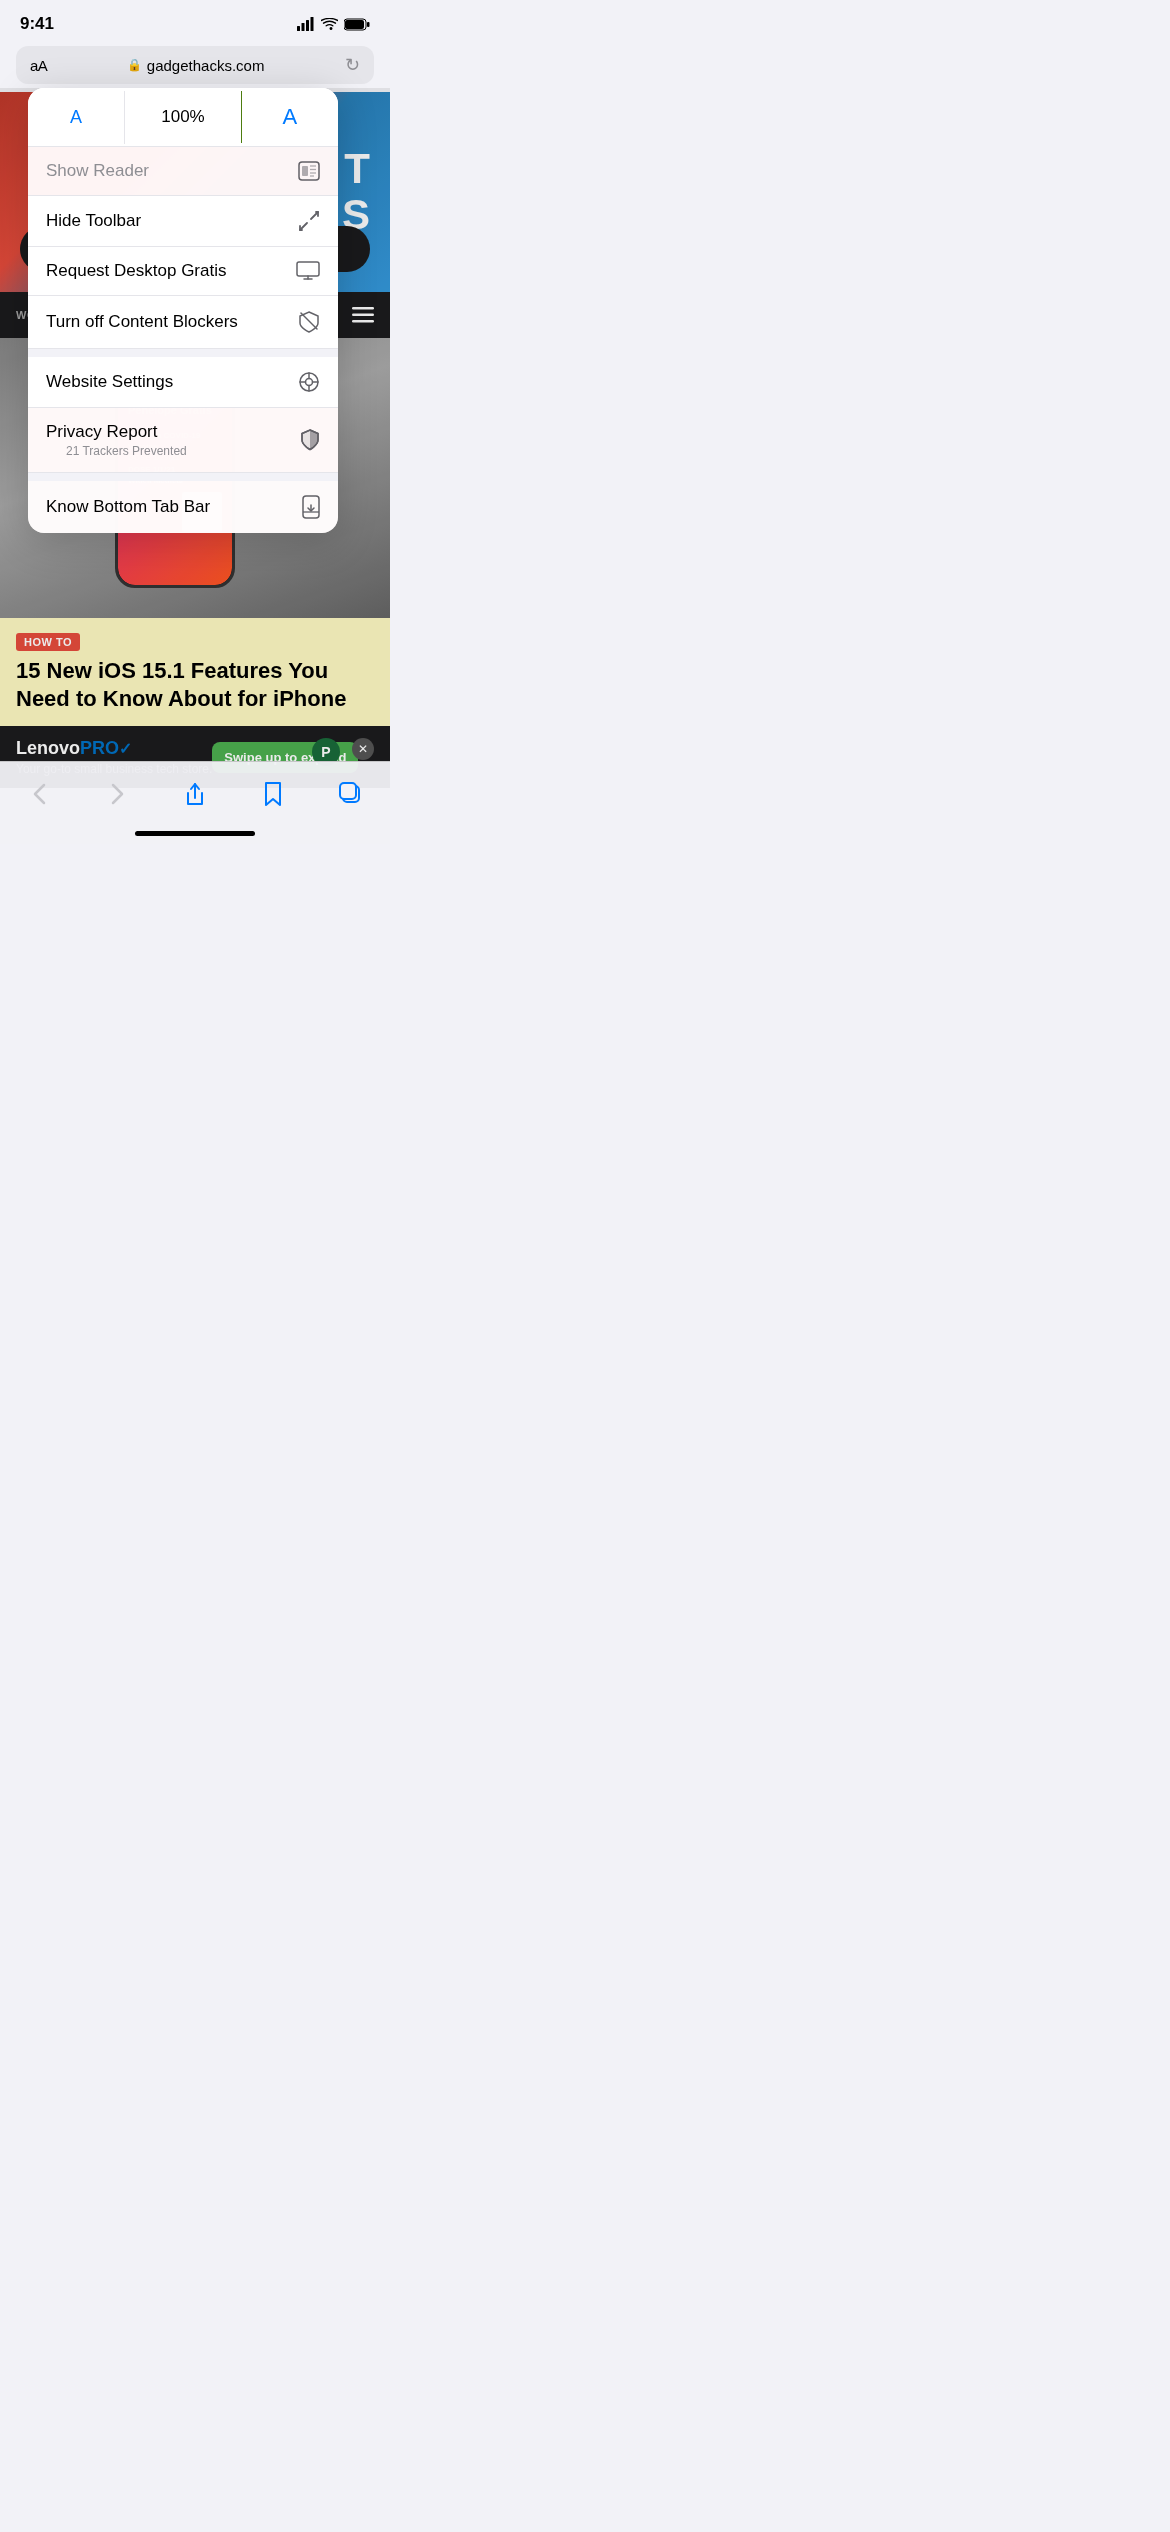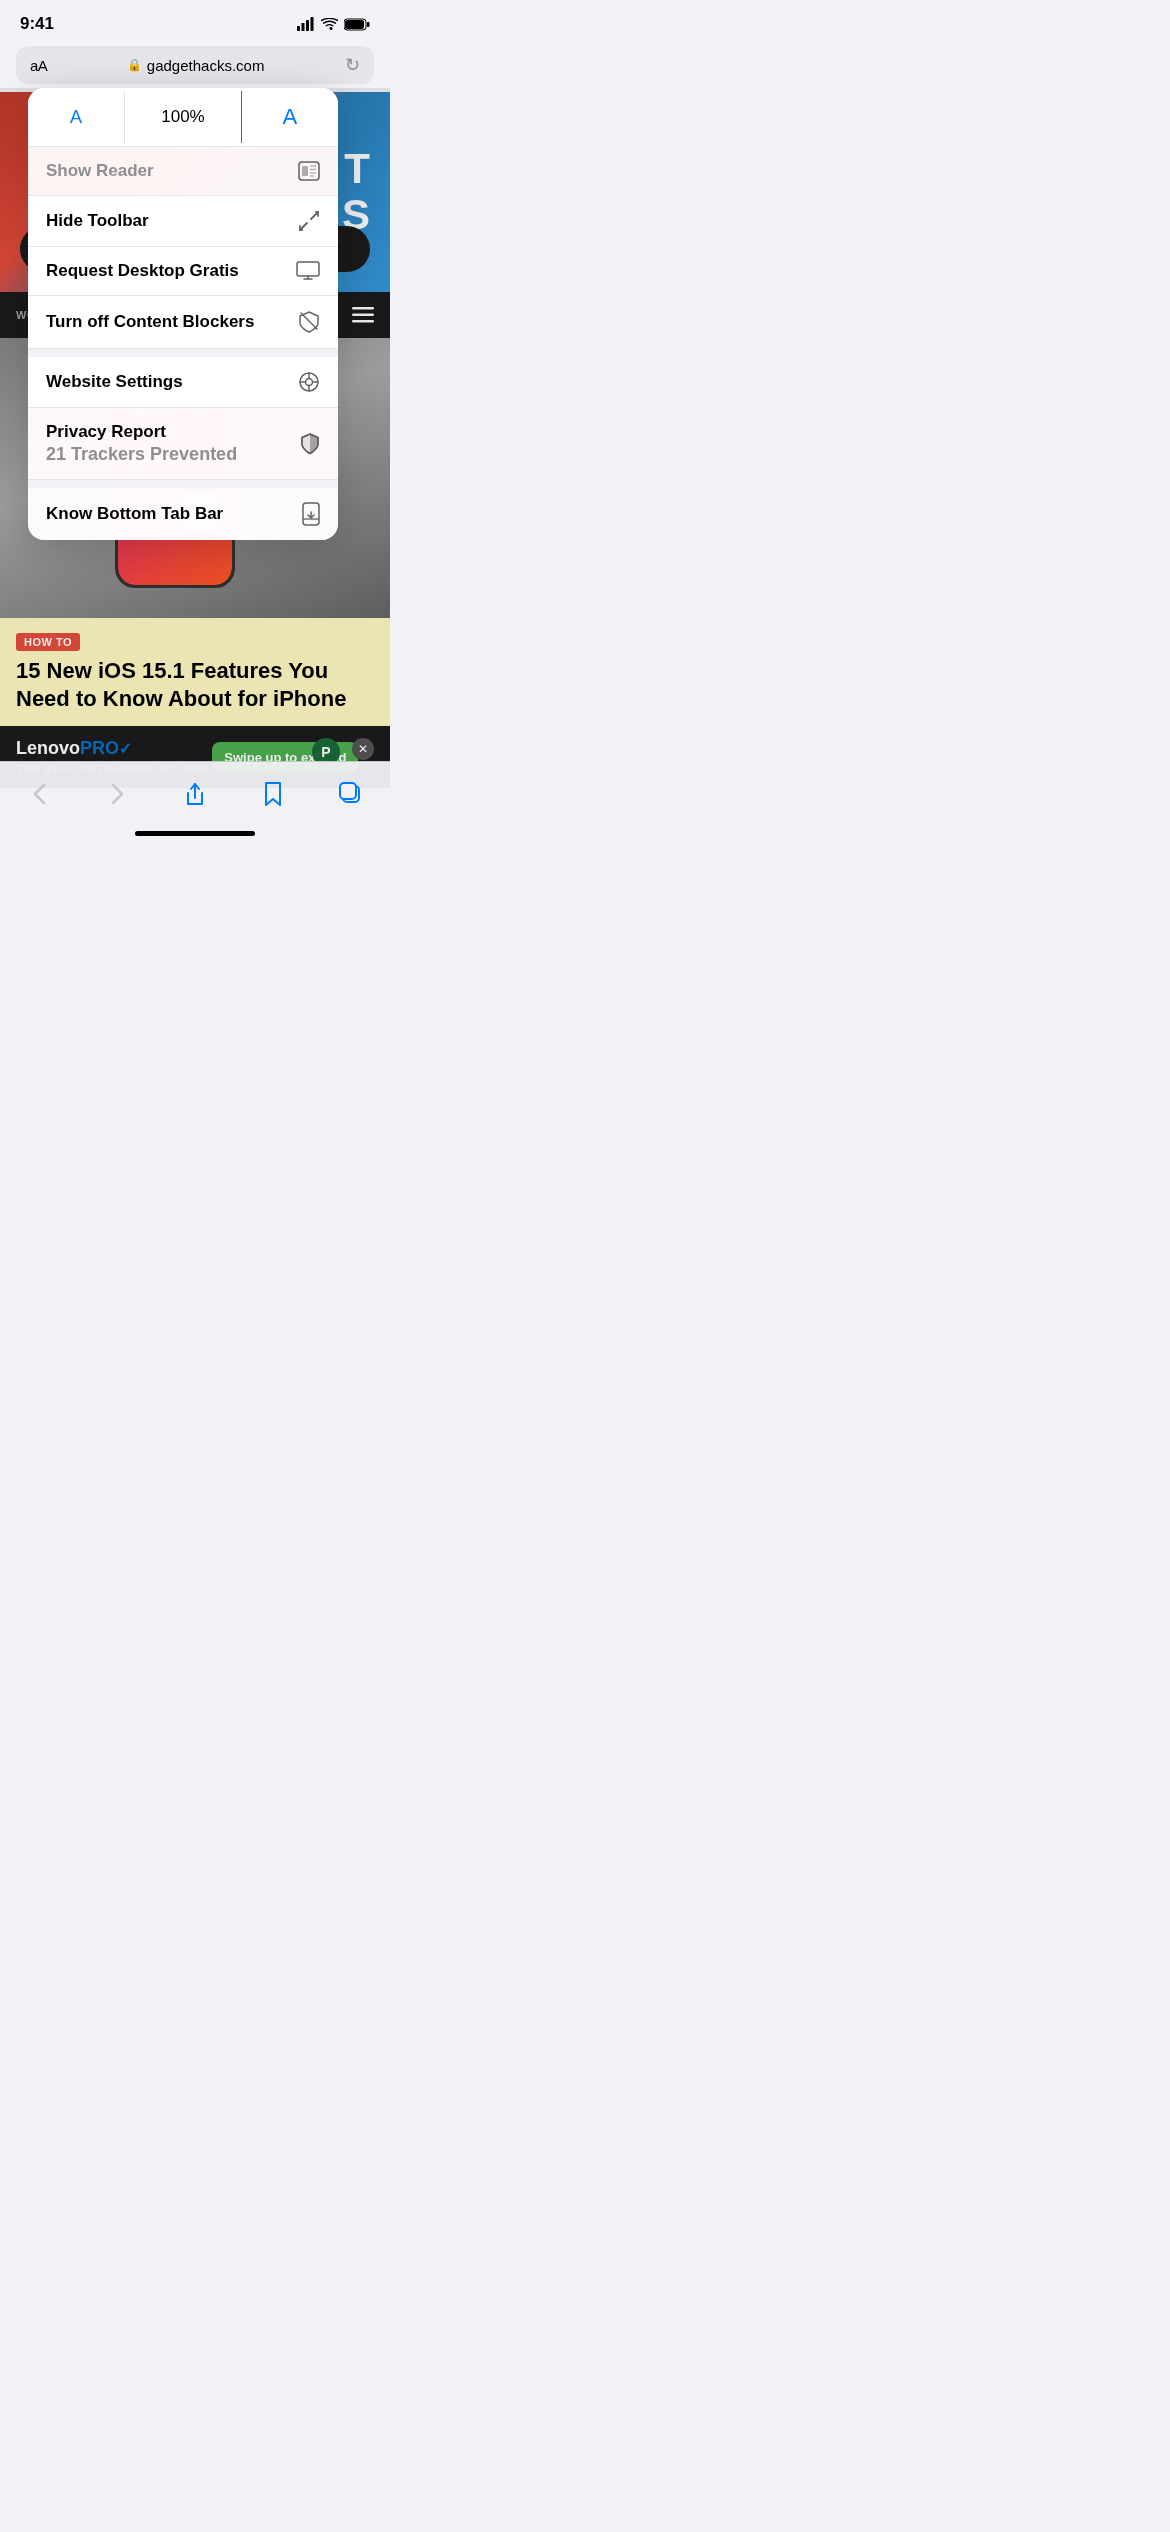--- a/index.html
+++ b/index.html
@@ -332,36 +332,36 @@
 
     
     .menu-item {
       display: flex;
       align-items: center;
       justify-content: space-between;
       padding: 14px 18px;
       border-bottom: 1px solid #e5e5ea;
       background: white;
       cursor: pointer;
-      font-weight: bold;
     }
     .menu-item:last-child {
       border-bottom: none;
     }
     .menu-item-label {
       font-size: 17px;
       color: #000;
     }
     .menu-item-label.disabled {
       color: #8e8e93;
     }
     .menu-item-sublabel {
-      font-size: 18px;
+      font-size: 12px;
       color: #8e8e93;
       margin-top: 2px;
+      margin-left: 20px;
     }
     .menu-item-icon {
       font-size: 20px;
       color: #3c3c43;
       opacity: 0.8;
     }
     .menu-item-text-group {
       flex: 1;
     }
 

